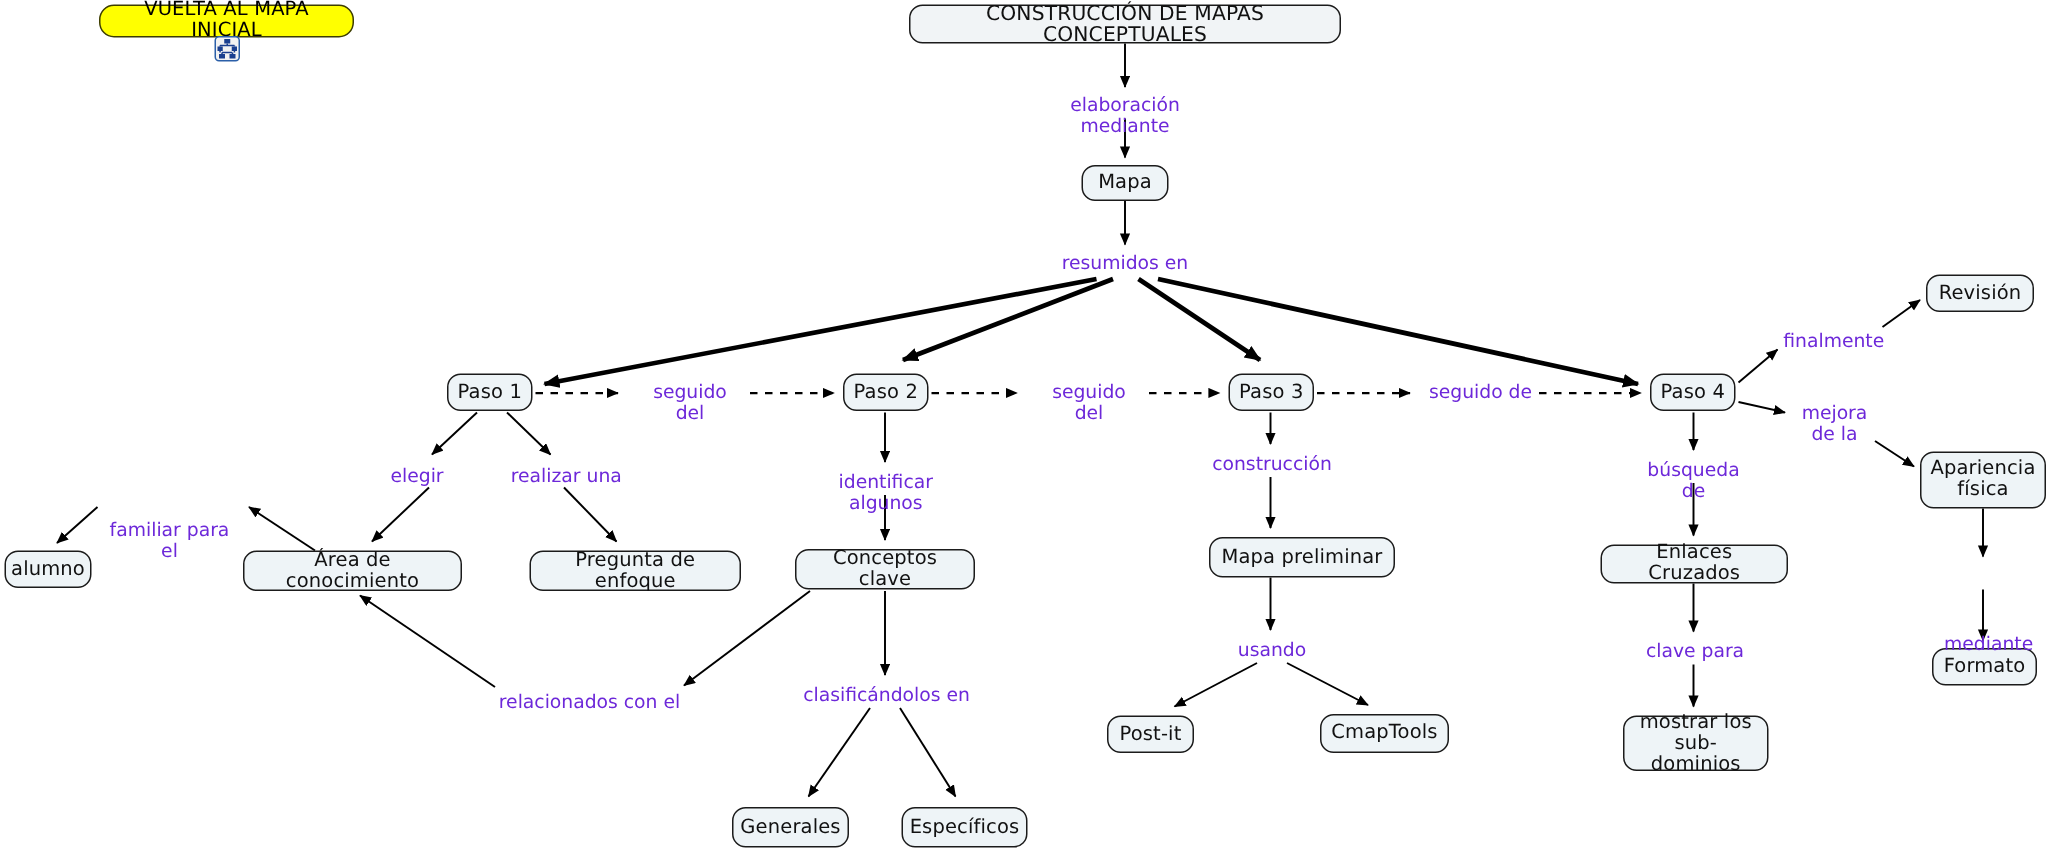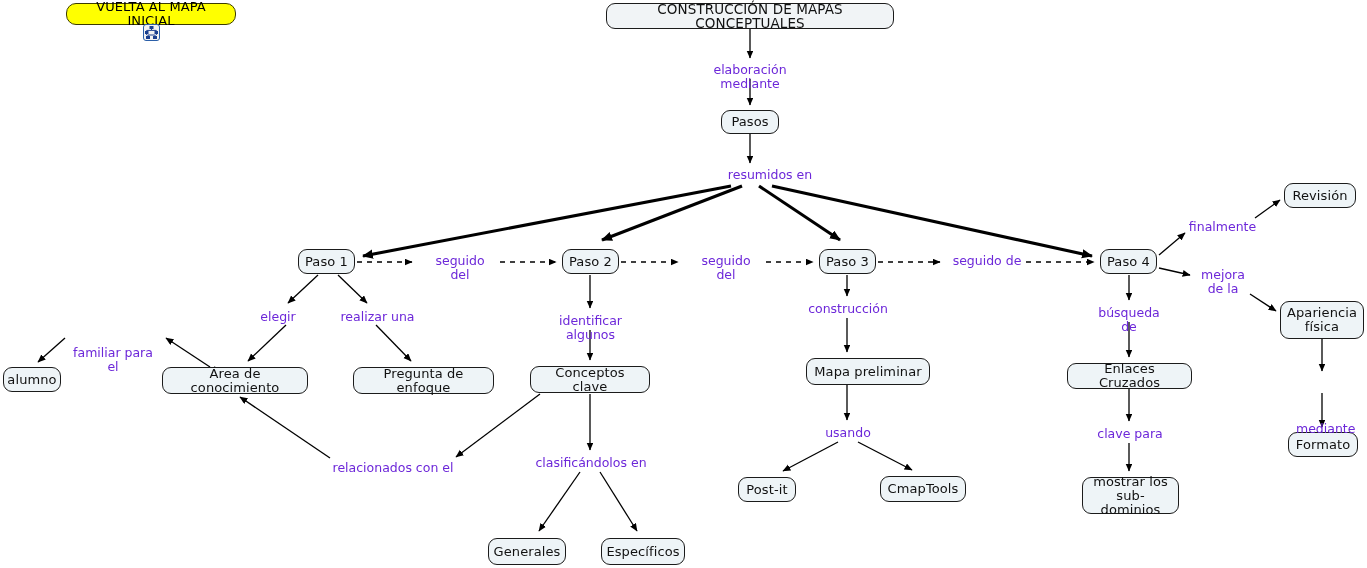--- a/index.html
+++ b/index.html
@@ -166,21 +166,21 @@
       <rect x="10.5" y="6" width="3.5" height="3" fill="#1a3f8f"></rect>
       <rect x="2" y="11" width="4" height="3" fill="#1a3f8f"></rect>
       <rect x="9" y="11" width="4" height="3" fill="#1a3f8f"></rect>
       <path d="M7.5,4 L7.5,5.4 M2.7,5.4 L7.5,5.4 L12.3,5.4 M2.7,5.4 L2.7,6 M12.3,5.4 L12.3,6
                M2.7,9 L2.7,10 M4,10 L10.8,10 M4,10 L4,11 M11,10 L11,11 M12.3,9 L12.3,10" stroke="#1a3f8f" stroke-width="1" fill="none"></path>
     </svg>
   </div>
 
   <div class="node title" style="left:606px;top:3px;width:288px;height:26px;">CONSTRUCCIÓN DE MAPAS CONCEPTUALES</div>
 
-  <div class="node" style="left:721px;top:110px;width:58px;height:24px;">Pasos</div>
+  <div class="node" style="left:721px;top:110px;width:58px;height:24px;">Mapa</div>
 
   <div class="node" style="left:298px;top:249px;width:57px;height:25px;">Paso 1</div>
   <div class="node" style="left:562px;top:249px;width:57px;height:25px;">Paso 2</div>
   <div class="node" style="left:819px;top:249px;width:57px;height:25px;">Paso 3</div>
   <div class="node" style="left:1100px;top:249px;width:57px;height:25px;">Paso 4</div>
 
   <div class="node" style="left:3px;top:367px;width:58px;height:25px;">alumno</div>
   <div class="node" style="left:162px;top:367px;width:146px;height:27px;">Área de conocimiento</div>
   <div class="node" style="left:353px;top:367px;width:141px;height:27px;">Pregunta de enfoque</div>
 
@@ -195,21 +195,21 @@
   <div class="node" style="left:1067px;top:363px;width:125px;height:26px;">Enlaces Cruzados</div>
   <div class="node" style="left:1082px;top:477px;width:97px;height:37px;">mostrar los
 sub-dominios</div>
 
   <div class="node" style="left:1284px;top:183px;width:72px;height:25px;">Revisión</div>
   <div class="node" style="left:1280px;top:301px;width:84px;height:38px;">Apariencia
 física</div>
   <div class="node" style="left:1288px;top:432px;width:70px;height:25px;">Formato</div>
 
   <div class="linklabel" style="left:683px;top:63px;width:134px;">elaboración mediante</div>
-  <div class="linklabel" style="left:707px;top:168px;width:86px;margin-left:20px;">resumidos en</div>
+  <div class="linklabel" style="left:707px;top:168px;width:86px;">resumidos en</div>
   <div class="linklabel" style="left:424px;top:254px;width:72px;">seguido del</div>
   <div class="linklabel" style="left:690px;top:254px;width:72px;">seguido del</div>
   <div class="linklabel" style="left:952px;top:254px;width:70px;">seguido de</div>
   <div class="linklabel" style="left:258px;top:310px;width:40px;">elegir</div>
   <div class="linklabel" style="left:339px;top:310px;width:77px;">realizar una</div>
   <div class="linklabel" style="left:68px;top:346px;width:90px;">familiar para el</div>
   <div class="linklabel" style="left:332px;top:461px;width:122px;">relacionados con el</div>
   <div class="linklabel" style="left:533px;top:314px;width:115px;">identificar algunos</div>
   <div class="linklabel" style="left:533px;top:456px;width:116px;">clasificándolos en</div>
   <div class="linklabel" style="left:808px;top:302px;width:80px;">construcción</div>

